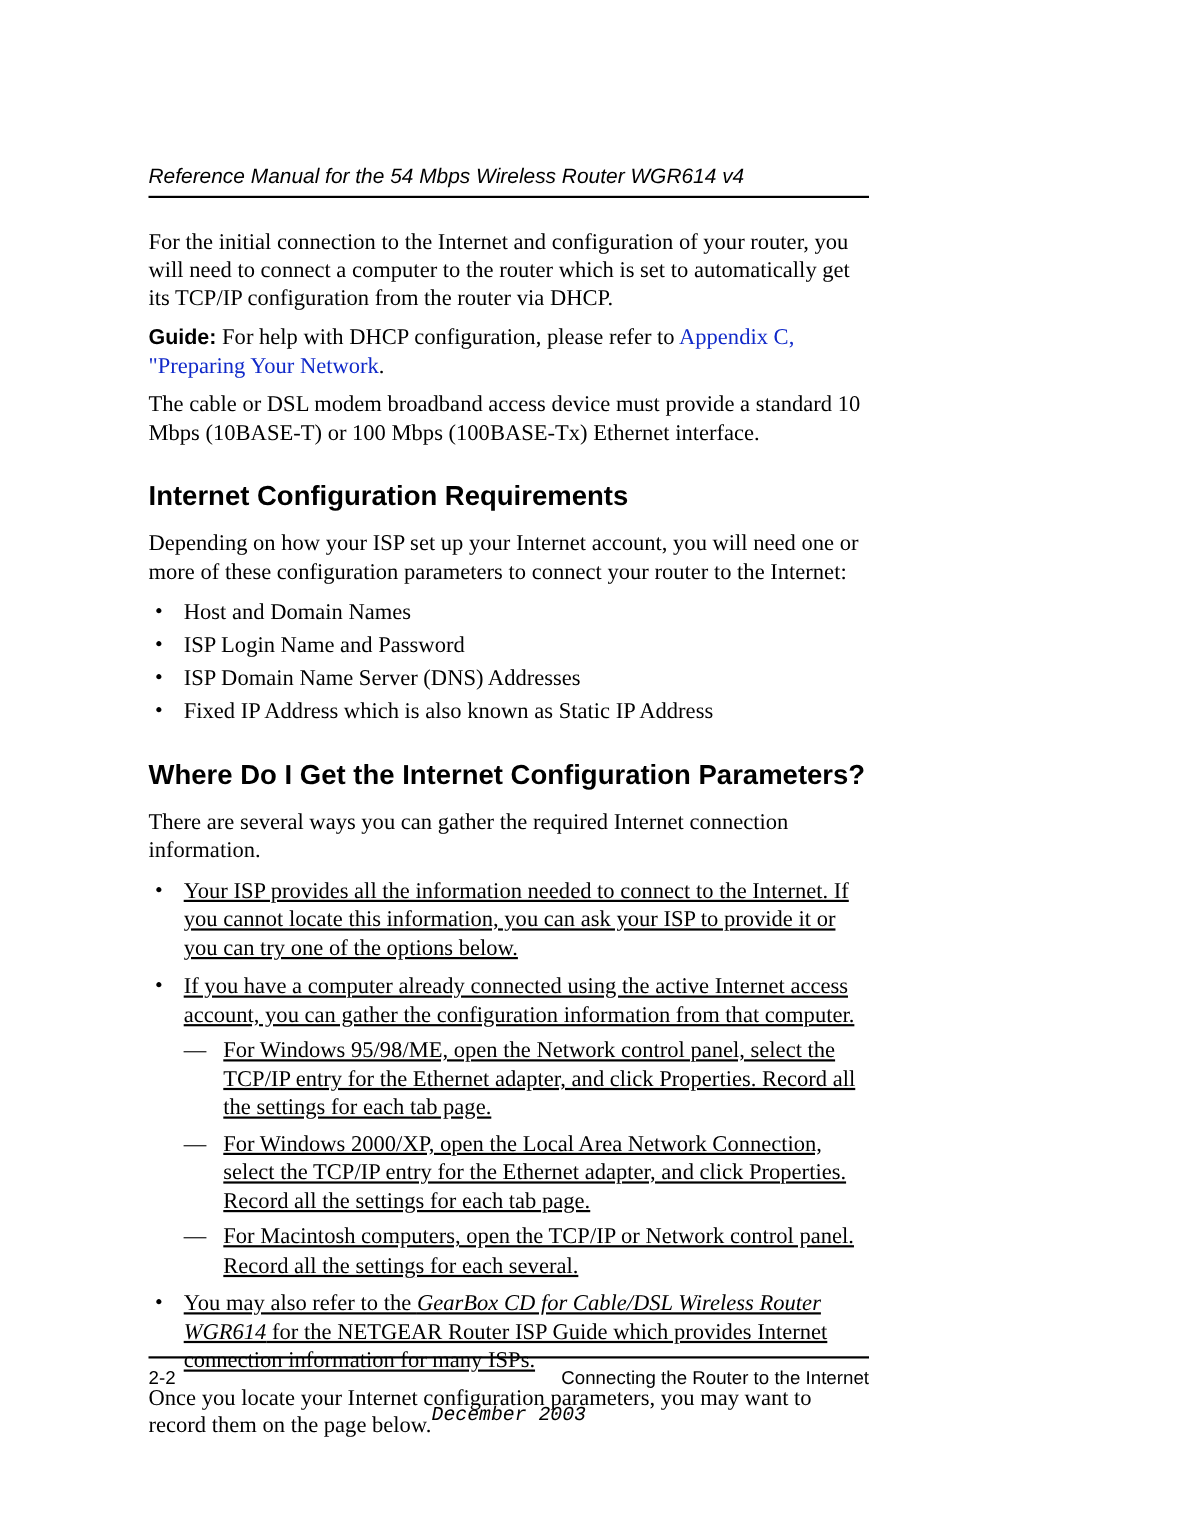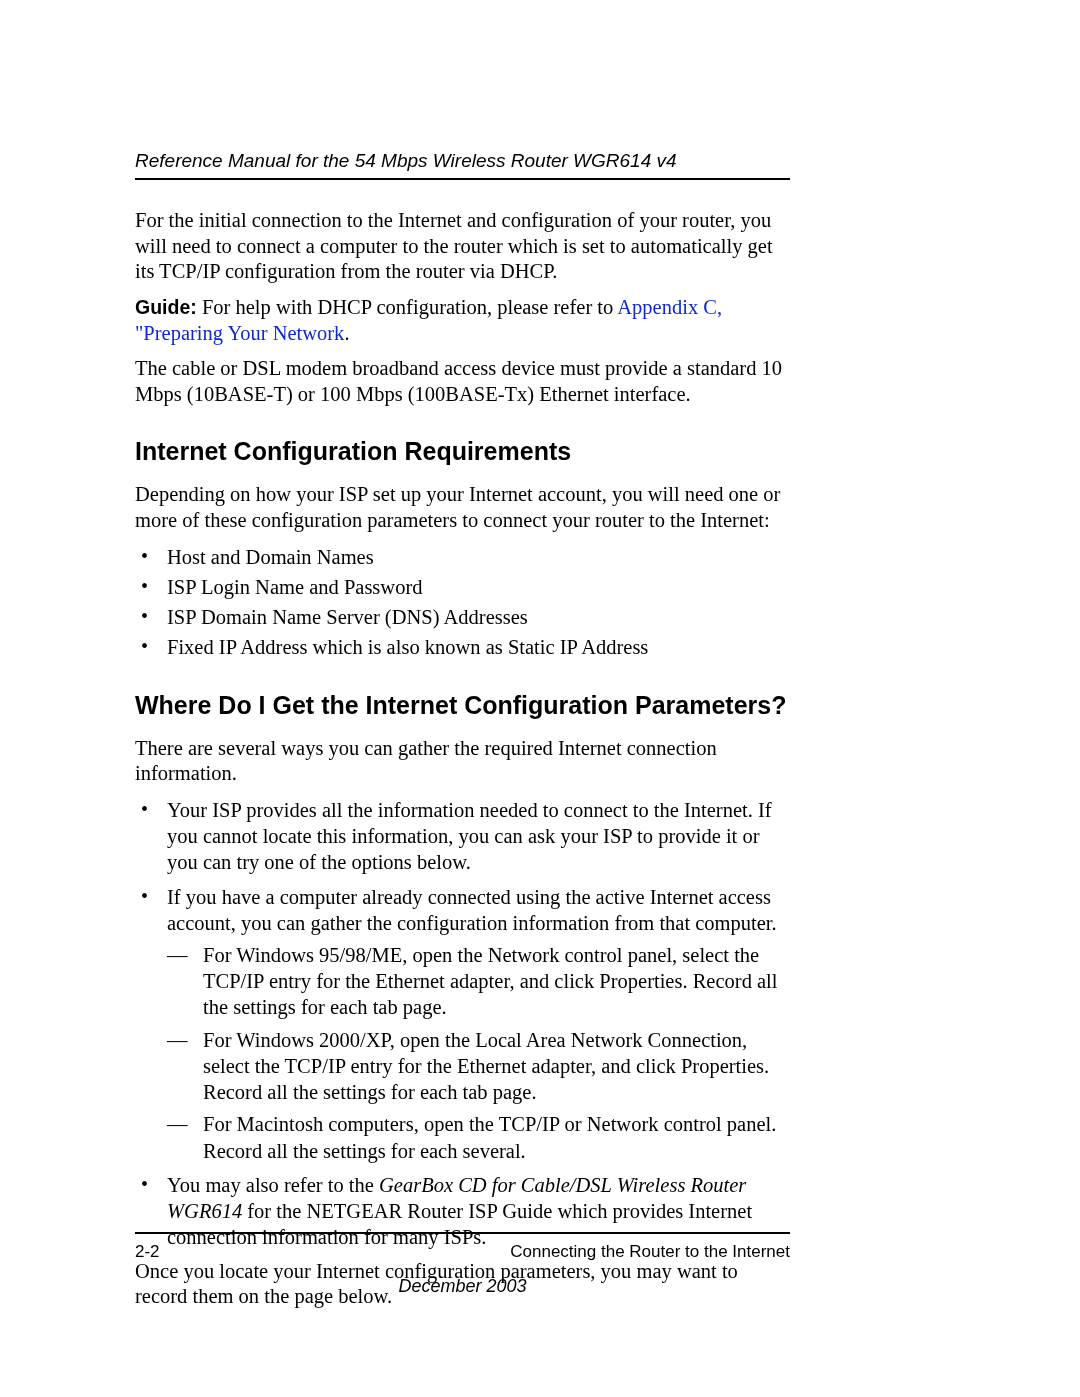--- a/index.html
+++ b/index.html
@@ -52,21 +52,21 @@
     line-height: 1.28;
     margin-bottom: 4px;
   }
   ul.bullets > li::before {
     content: "•";
     position: absolute;
     left: 6px;
     top: 0;
     font-size: 20px;
   }
-  ul.bullets.wide > li { margin-bottom: 8px; }
+  ul.bullets.wide > li { margin-bottom: 8px; text-decoration: underline; }
   ul.dashes {
     list-style: none;
     padding: 0;
     margin: 6px 0 0 0;
   }
   ul.dashes > li {
     position: relative;
     padding-left: 36px;
     font-size: 20.5px;
     line-height: 1.28;
@@ -95,21 +95,21 @@
     justify-content: space-between;
     font-family: Arial, Helvetica, sans-serif;
     font-size: 17px;
     gap: 27px;
   }
   .footer-date {
     text-align: center;
     font-style: italic;
     font-size: 18px;
     margin-top: 14px;
-    font-family: Liberation Sans, sans-serif;
+    font-family: Liberation Mono, monospace;
   }
 </style>
 </head>
 <body>
 
 <div class="page">
 
   <div class="header-title">Reference Manual for the 54 Mbps Wireless Router WGR614 v4</div>
   <hr class="rule">
 

